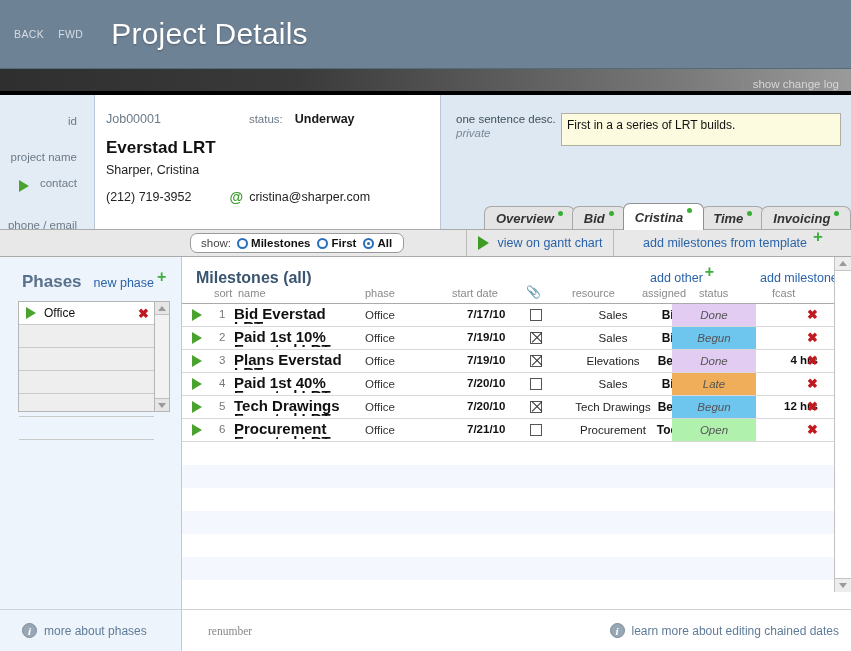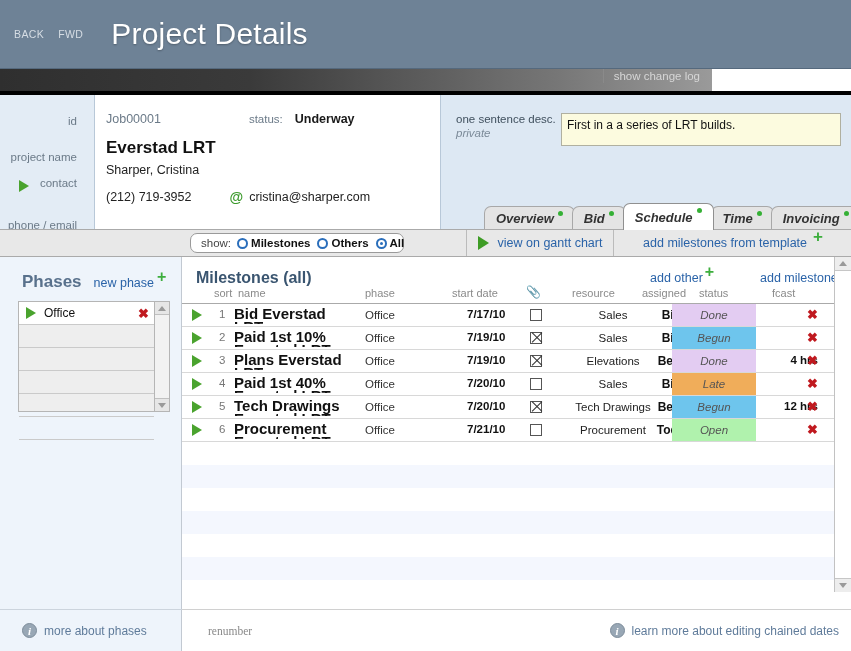--- a/index.html
+++ b/index.html
@@ -29,23 +29,23 @@
   }
   .nav-btn.fwd { margin-left: 14px; }
   .page-title {
     color: #ffffff; font-size: 30px; font-weight: 400;
     margin-left: 28px; letter-spacing: .2px;
     text-shadow: 0 1px 2px rgba(0,0,0,.28);
   }
 
   
   .graystrip {
-    position: absolute; left: 0; top: 69px; width: 712px; height: 22px;
+    position: absolute; left: 0; top: 69px; width: 851px; height: 22px;
     background: linear-gradient(to right, #2f2f2f 0%, #3a3a3a 35%, #767676 78%, #9a9a9a 100%);
-    display: flex; align-items: flex-start; justify-content: flex-end;
+    display: flex; align-items: flex-end; justify-content: flex-end;
   }
   .changelog {
     color: #d6d6d6; font-size: 11.5px; padding: 0 12px 0 10px;
     border-left: 1px solid #8a8a8a; line-height: 14px;
     cursor: pointer;
   }
   .blackstrip {
     position: absolute; left: 0; top: 91px; width: 851px; height: 4px;
     background: #000000;
   }
@@ -371,21 +371,21 @@
   <div class="tabs">
     <div class="tab">
       <span>Overview</span>
       <span class="dot"></span>
     </div>
     <div class="tab">
       <span>Bid</span>
       <span class="dot"></span>
     </div>
     <div class="tab active">
-      <span>Schedule</span>
+      <span>Cristina</span>
       <span class="dot"></span>
     </div>
     <div class="tab">
       <span>Time</span>
       <span class="dot"></span>
     </div>
     <div class="tab">
       <span>Invoicing</span>
       <span class="dot"></span>
     </div>
@@ -394,21 +394,21 @@
 
   <div class="ctrlbar">
     <div class="show-pill">
       <span class="slabel">show:</span>
       <label class="opt">
         <span class="radio"></span>
         <span>Milestones</span>
       </label>
       <label class="opt">
         <span class="radio"></span>
-        <span>Others</span>
+        <span>First</span>
       </label>
       <label class="opt">
         <span class="radio on"></span>
         <span>All</span>
       </label>
     </div>
 
     <div class="gantt-btn">
       <span class="greenarrow"></span>
       <span class="txt">view on gantt chart</span>

